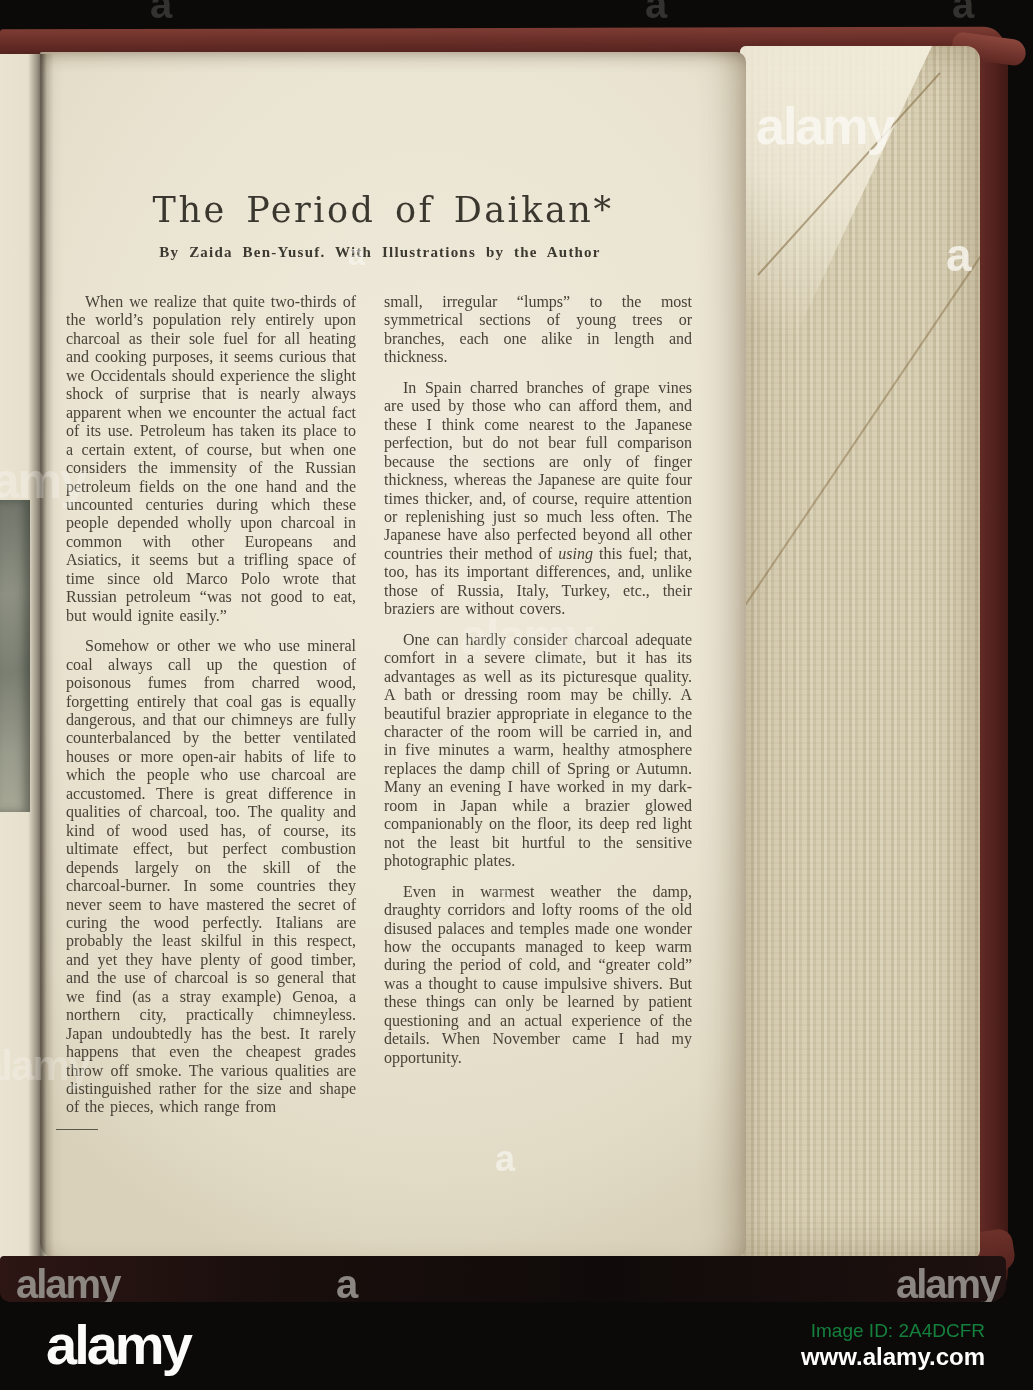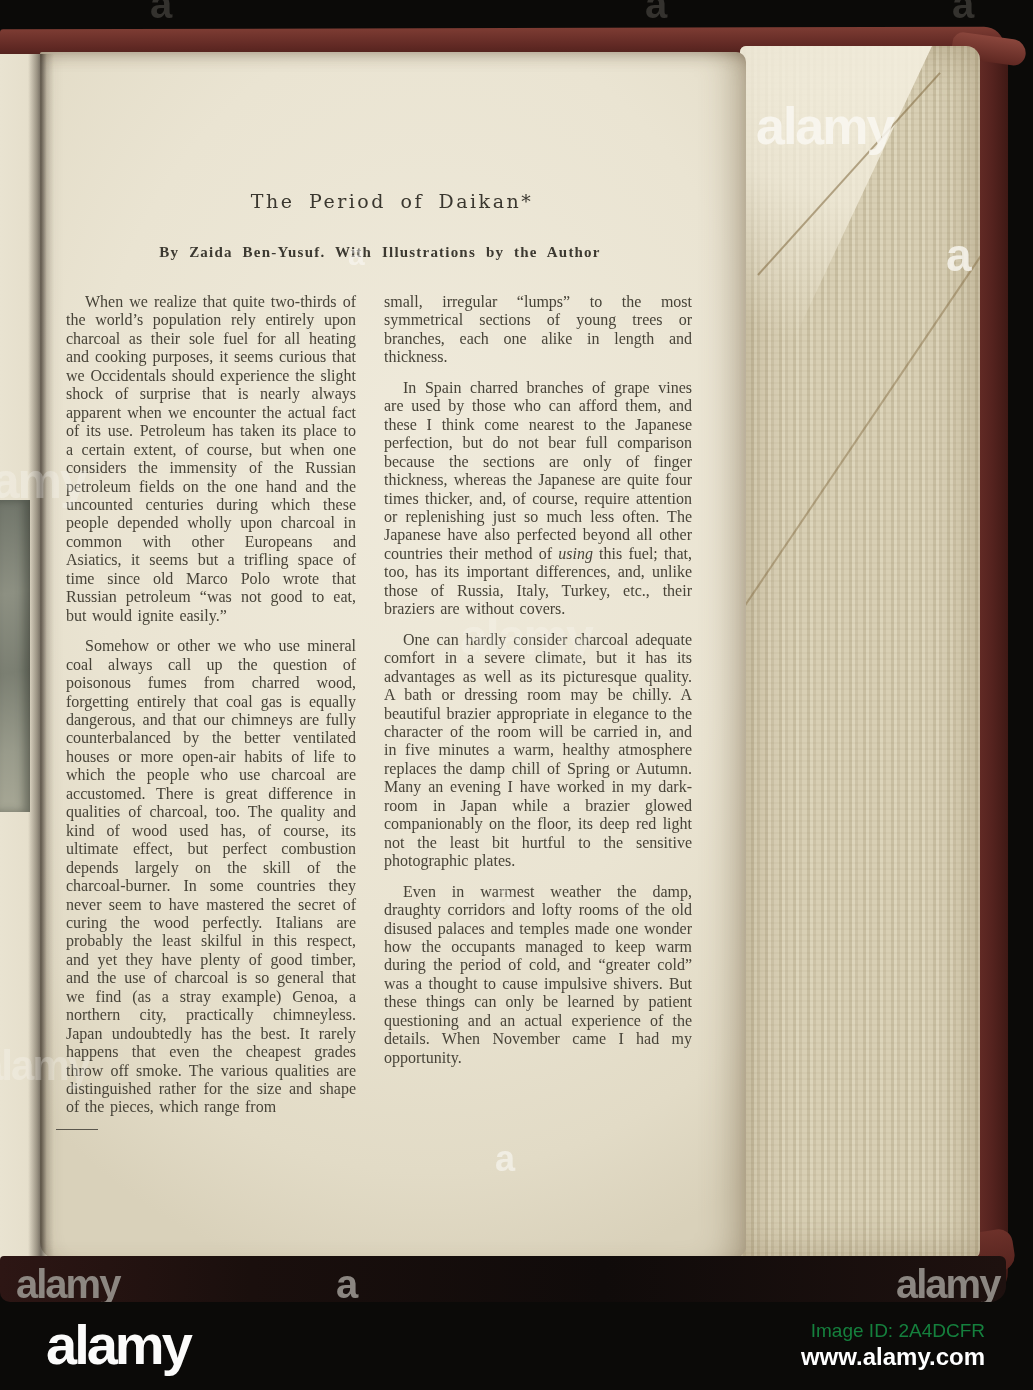--- a/index.html
+++ b/index.html
@@ -92,22 +92,22 @@
   .main-page{
     position:absolute;left:40px;top:52px;width:706px;height:1210px;z-index:5;
     background:radial-gradient(ellipse 620px 820px at 55% 35%, #efeadb 0%, #eae4d2 55%, #e2dbc6 85%, #d9d1ba 100%);
     border-radius:2px 10px 30px 26px / 2px 10px 14px 20px;
     box-shadow:
       inset 0 10px 18px -10px rgba(70,45,25,.4),
       inset -28px 0 36px -20px rgba(95,75,45,.45),
       inset 14px 0 22px -14px rgba(60,40,20,.3);
   }
   .article-title{
-    position:absolute;left:12px;top:138px;width:680px;text-align:center;
-    font-family:"DejaVu Serif",serif;font-size:19px;color:#3a372f;
+    position:absolute;left:3px;top:138px;width:680px;text-align:center;
+    font-family:"DejaVu Serif",serif;font-size:35px;color:#3a372f;
     letter-spacing:2.5px;word-spacing:6px;
   }
   .article-byline{
     position:absolute;left:0;top:192px;width:680px;text-align:center;
     font-weight:bold;font-size:15px;color:#3c3931;letter-spacing:1.2px;word-spacing:5px;
   }
   .col{position:absolute;top:229px;}
   .col1{left:14px;width:314px;}
   .col2{left:332px;width:332px;}
   .col p{

